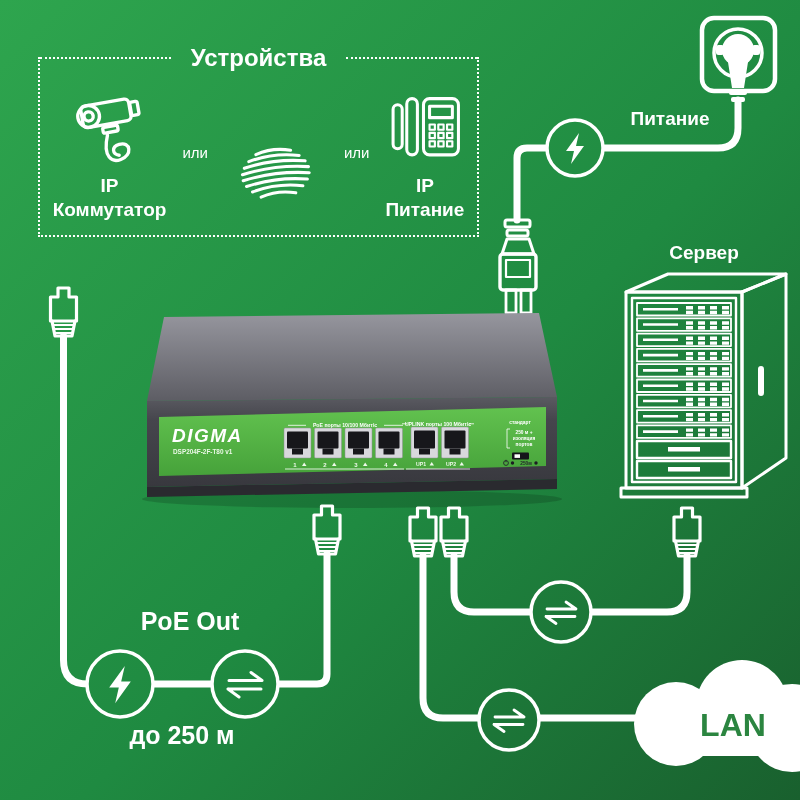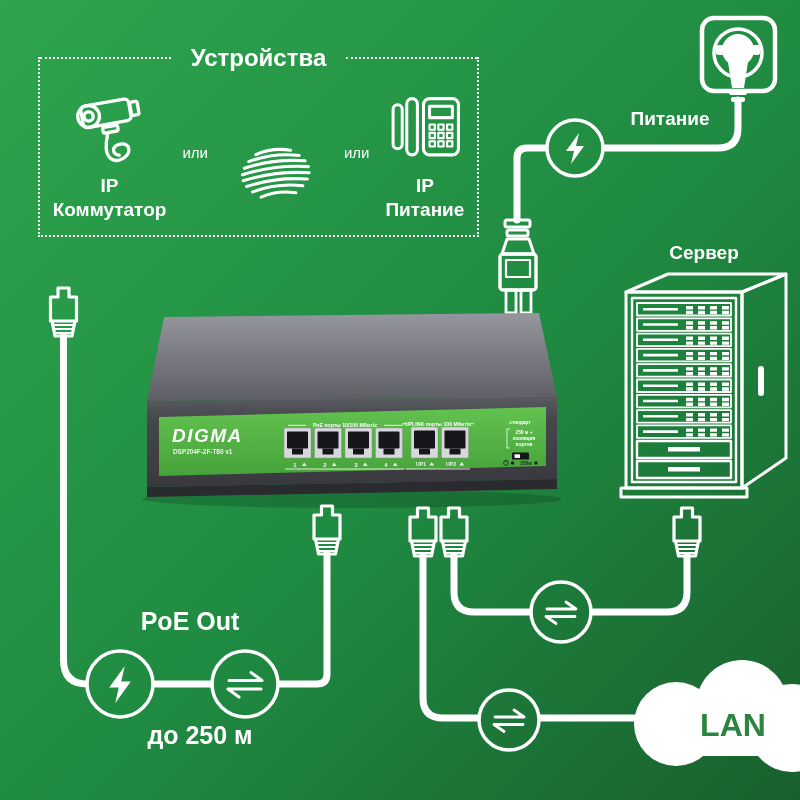--- a/index.html
+++ b/index.html
@@ -346,16 +346,16 @@
         <div>IP</div>
         <div>Питание</div>
       </div>
     </div>
   </div>
 </div>
 
 <div class="lbl" style="left:600px;top:108px;width:140px;font-size:19px;">Питание</div>
 <div class="lbl" style="left:634px;top:242px;width:140px;font-size:19px;">Сервер</div>
 <div class="lbl" style="left:90px;top:607px;width:200px;font-size:25px;">PoE Out</div>
-<div class="lbl" style="left:100px;top:721px;width:200px;font-size:25px;">до 250 м</div>
+<div class="lbl" style="left:82px;top:721px;width:200px;font-size:25px;">до 250 м</div>
 <div class="lbl" style="left:683px;top:707px;width:100px;font-size:32px;color:#2b8540;">LAN</div>
 
 </div>
 
 </body></html>

